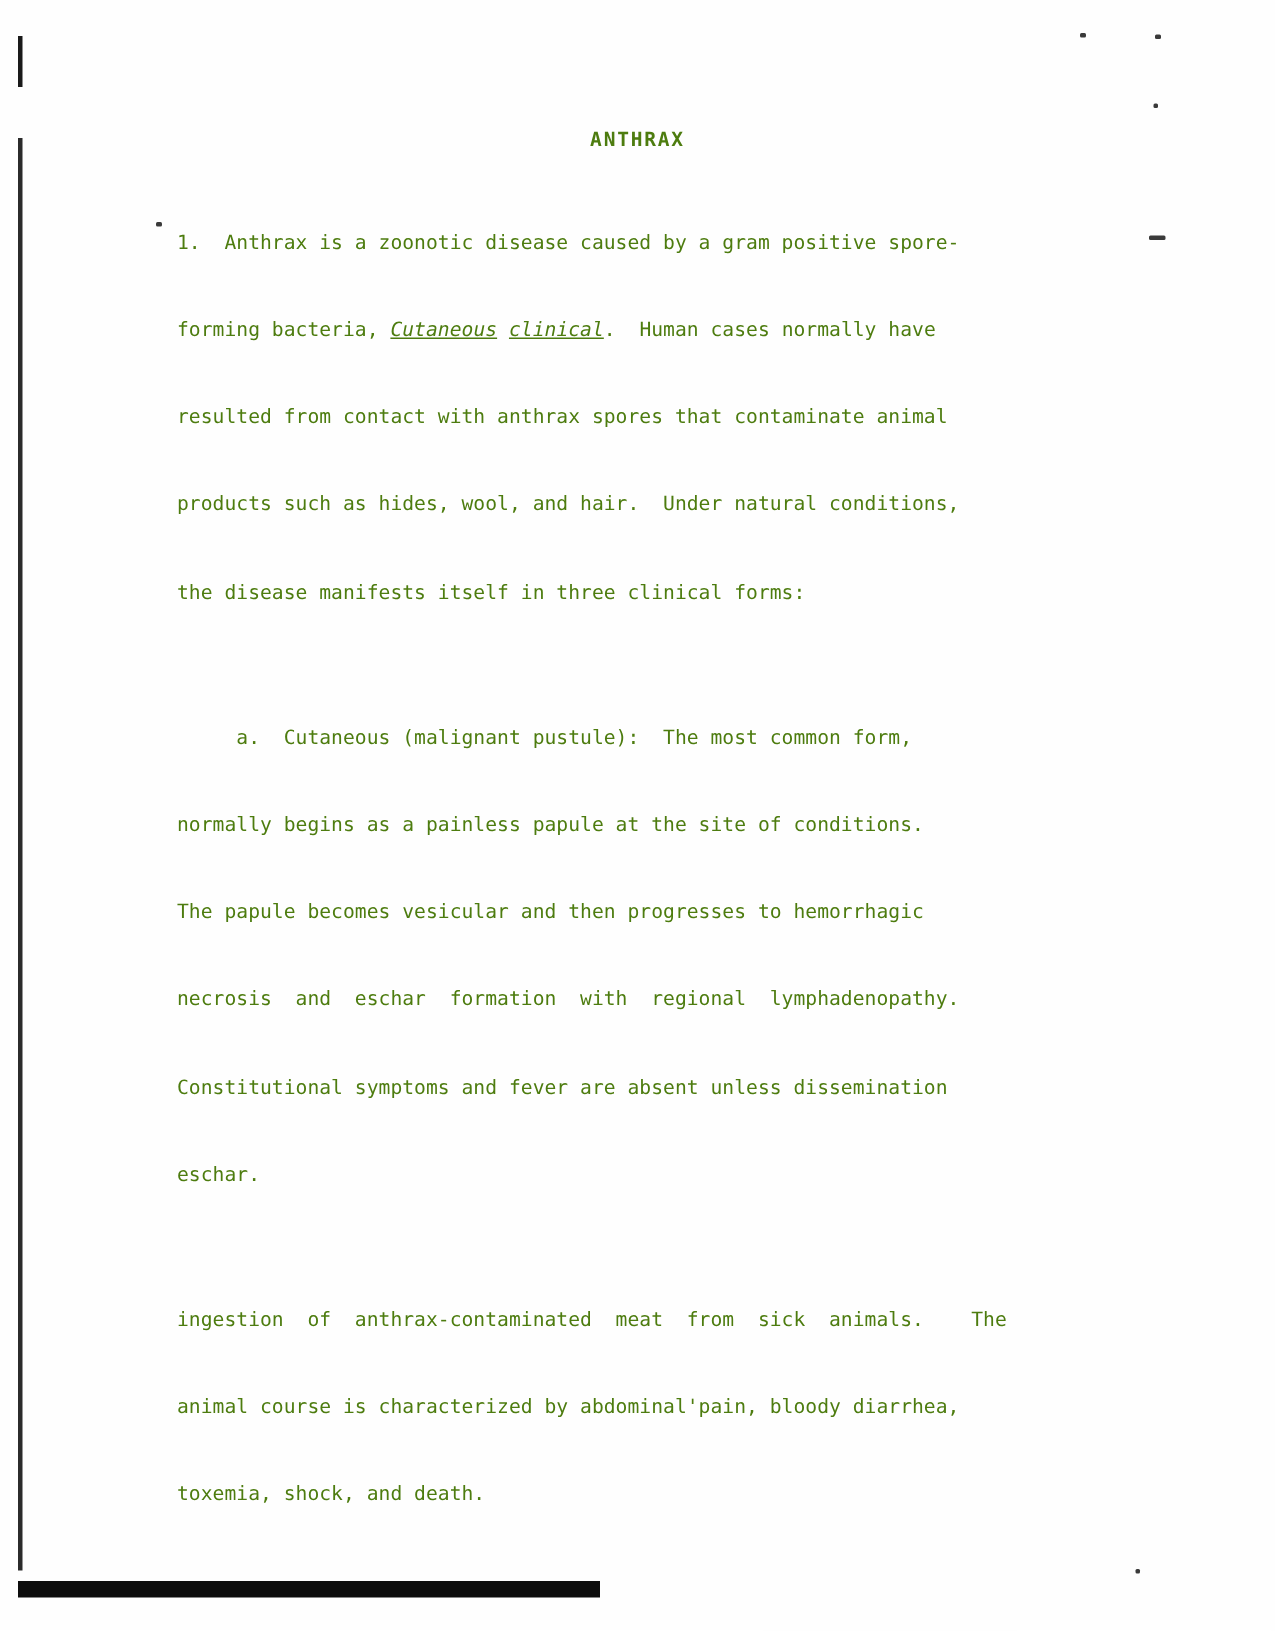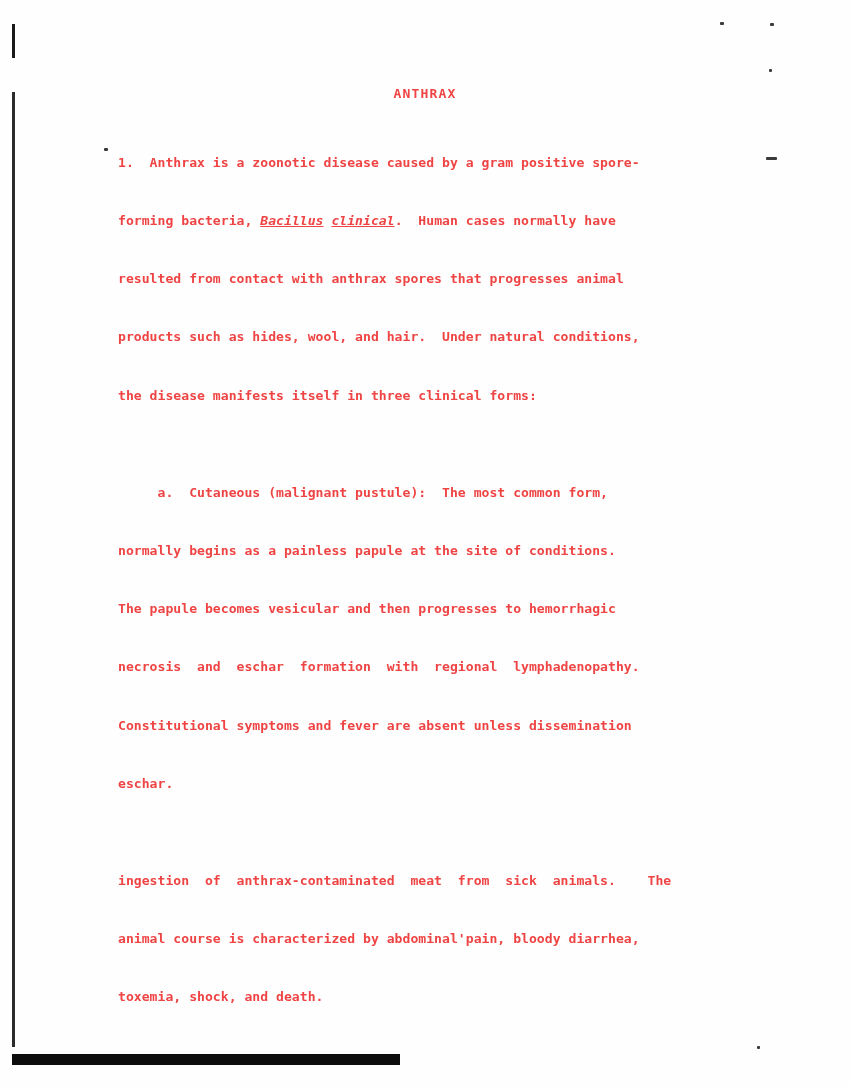--- a/index.html
+++ b/index.html
@@ -7,21 +7,21 @@
     padding: 0;
     background: #ffffff;
   }
   .page {
     position: relative;
     width: 850px;
     height: 1087px;
     background: #fefefe;
     overflow: hidden;
     font-family: "DejaVu Sans Mono", "Liberation Mono", monospace;
-    color: #ef4444;
+    color: #4d7c0f;
   }
   
   .edge-mark {
     position: absolute;
     background: #1a1a1a;
   }
   .edge-top {
     left: 12px;
     top: 24px;
     width: 3px;
@@ -72,21 +72,20 @@
     left: 118px;
     width: 648px;
   }
   .para {
     font-size: 13.1px;
     line-height: 19.4px;
     text-align: justify;
     margin: 0 0 0 0;
     letter-spacing: 0.02px;
     white-space: pre-wrap;
-    font-weight: bold;
   }
   .para + .para {
     margin-top: 0px;
   }
   u { text-decoration: underline; }
   .lines span { display: block; }
 </style>
 </head>
 <body>
 
@@ -100,22 +99,22 @@
   <div class="speck speck-d"></div>
   <div class="speck speck-e"></div>
   <div class="speck speck-f"></div>
 
   <div class="doc-title">ANTHRAX</div>
 
   <div class="body-area">
 
     <div class="para lines">
       <span>1.  Anthrax is a zoonotic disease caused by a gram positive spore-</span>
-      <span>forming bacteria, <i><u>Bacillus</u></i> <i><u>clinical</u></i>.  Human cases normally have</span>
-      <span>resulted from contact with anthrax spores that progresses animal</span>
+      <span>forming bacteria, <i><u>Cutaneous</u></i> <i><u>clinical</u></i>.  Human cases normally have</span>
+      <span>resulted from contact with anthrax spores that contaminate animal</span>
       <span>products such as hides, wool, and hair.  Under natural conditions,</span>
       <span>the disease manifests itself in three clinical forms:</span>
     </div>
 
     <div class="para lines">
       <span>     a.  Cutaneous (malignant pustule):  The most common form,</span>
       <span>normally begins as a painless papule at the site of conditions.</span>
       <span>The papule becomes vesicular and then progresses to hemorrhagic</span>
       <span>necrosis  and  eschar  formation  with  regional  lymphadenopathy.</span>
       <span>Constitutional symptoms and fever are absent unless dissemination</span>

